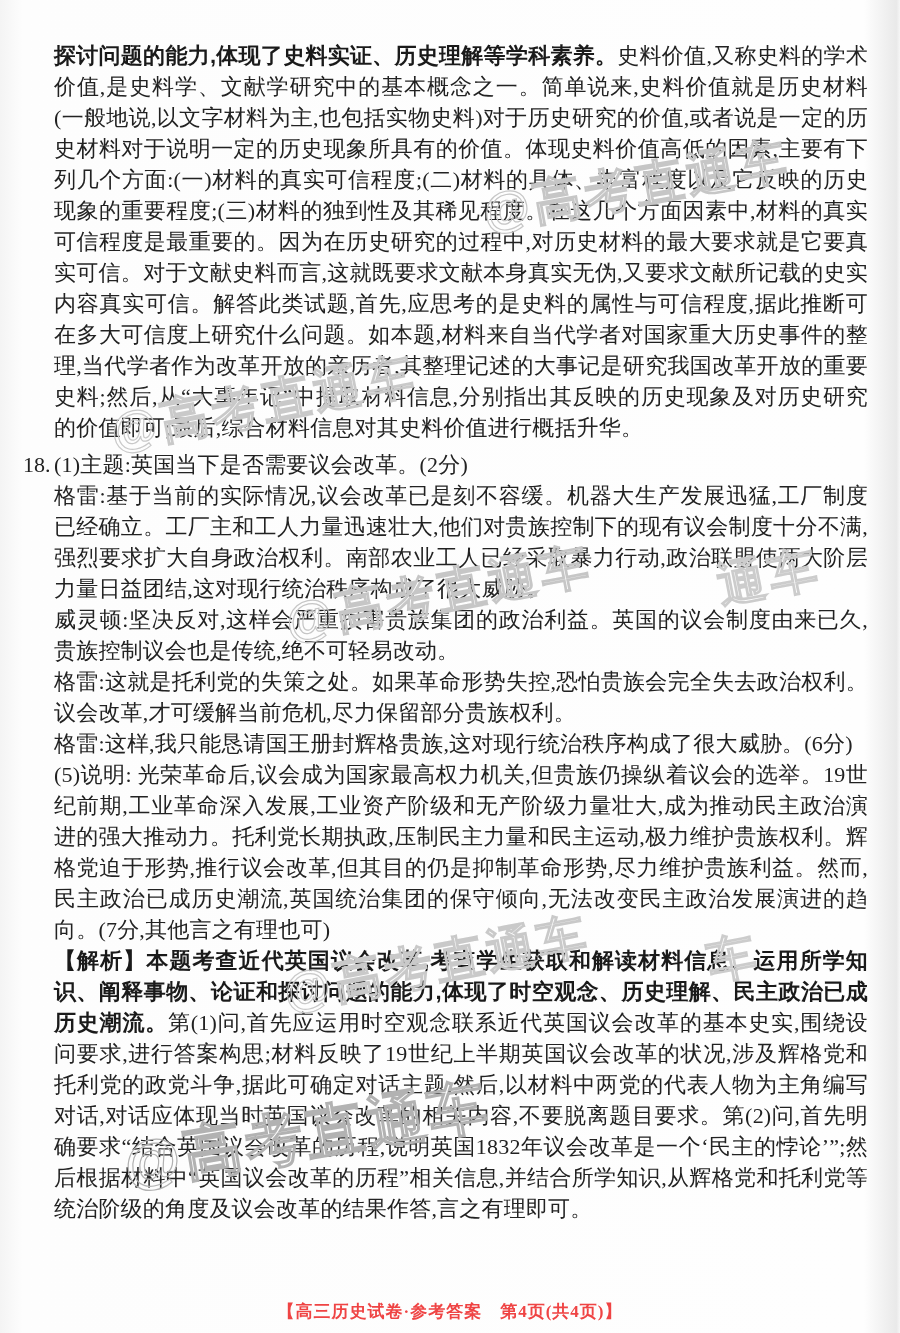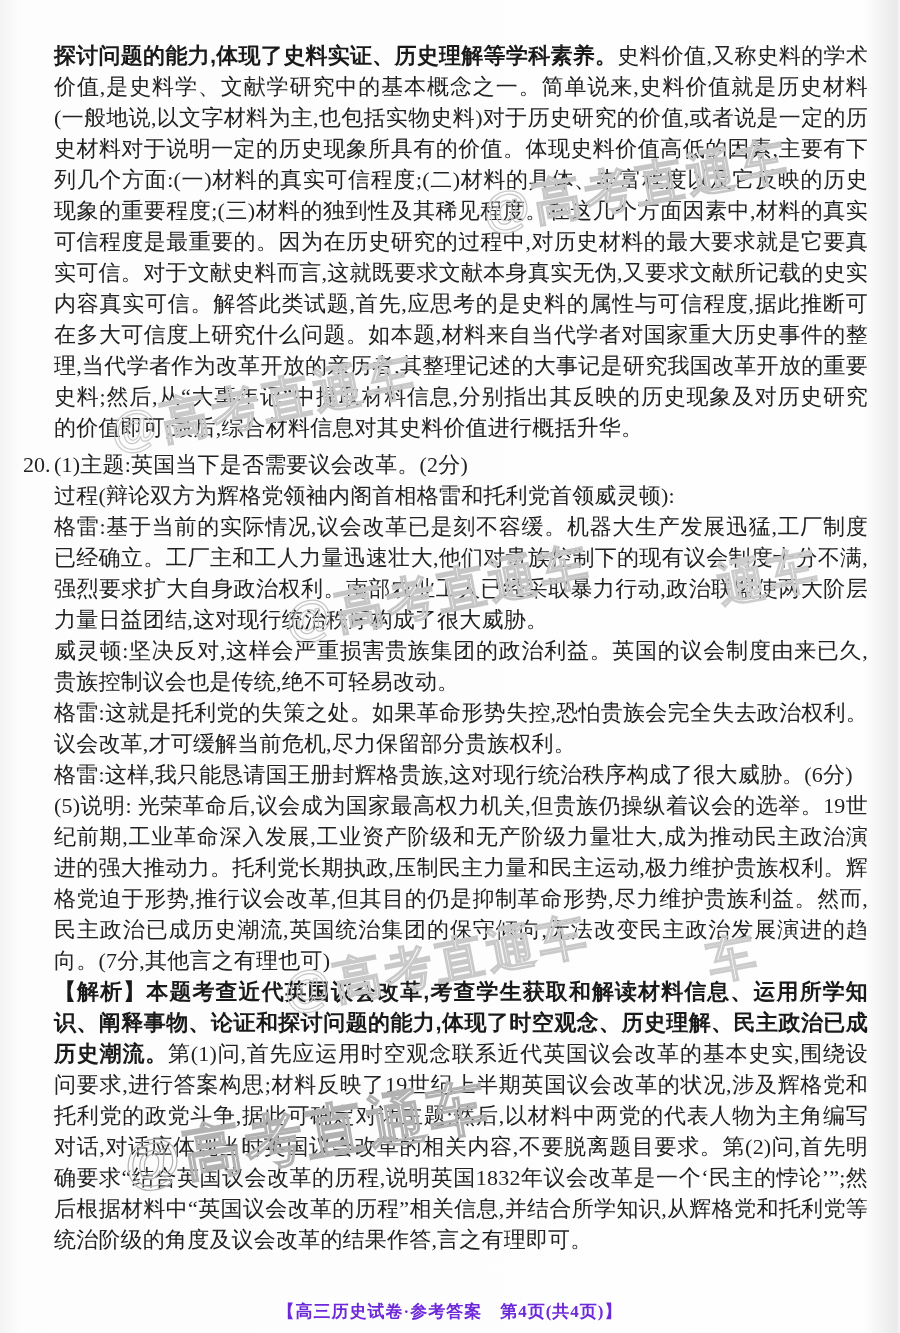--- a/index.html
+++ b/index.html
@@ -36,21 +36,21 @@
     left: -31px; top: 0;
     letter-spacing: 0;
   }
   .footer {
     position: absolute;
     left: 0; right: 0;
     top: 1300px;
     text-align: center;
     font-size: 17px;
     font-weight: 700;
-    color: #6d28d9;
+    color: #ef4444;
     letter-spacing: 1px;
     font-family: "Liberation Serif", "DejaVu Serif", serif;
   }
   .watermark {
     position: absolute;
     color: transparent;
     -webkit-text-stroke: 1.2px #c2c2c2;
     font-family: "Liberation Sans", "DejaVu Sans", sans-serif;
     font-weight: 700;
     letter-spacing: 4px;
@@ -71,23 +71,22 @@
 <div class="watermark" style="left: 712px; top: 556px; font-size: 48px; transform: rotate(-11deg); -webkit-text-stroke: 1.2px rgb(204, 204, 204);">通车</div>
 <div class="watermark" style="left: 278px; top: 962px; font-size: 48px; transform: rotate(-11deg); -webkit-text-stroke: 1.2px rgb(201, 201, 201);">@高考直通车</div>
 <div class="watermark" style="left: 702px; top: 932px; font-size: 48px; transform: rotate(-11deg); -webkit-text-stroke: 1.2px rgb(204, 204, 204);">车</div>
 <div class="watermark" style="left: 118px; top: 1128px; font-size: 58px; transform: rotate(-9.5deg); -webkit-text-stroke: 1.2px rgb(178, 178, 178);">@高考直通车</div>
 
 <div class="content">
 
   <p><span class="hei">探讨问题的能力,体现了史料实证、历史理解等学科素养。</span><span>史料价值,又称史料的学术价值,是史料学、文献学研究中的基本概念之一。简单说来,史料价值就是历史材料(一般地说,以文字材料为主,也包括实物史料)对于历史研究的价值,或者说是一定的历史材料对于说明一定的历史现象所具有的价值。体现史料价值高低的因素,主要有下列几个方面:(一)材料的真实可信程度;(二)材料的具体、丰富程度以及它反映的历史现象的重要程度;(三)材料的独到性及其稀见程度。在这几个方面因素中,材料的真实可信程度是最重要的。因为在历史研究的过程中,对历史材料的最大要求就是它要真实可信。对于文献史料而言,这就既要求文献本身真实无伪,又要求文献所记载的史实内容真实可信。解答此类试题,首先,应思考的是史料的属性与可信程度,据此推断可在多大可信度上研究什么问题。如本题,材料来自当代学者对国家重大历史事件的整理,当代学者作为改革开放的亲历者,其整理记述的大事记是研究我国改革开放的重要史料;然后,从“大事年记”中提取材料信息,分别指出其反映的历史现象及对历史研究的价值即可;最后,综合材料信息对其史料价值进行概括升华。</span></p>
 
   <div class="q19">
-    <span class="qnum">20.</span>
+    <span class="qnum">18.</span>
     <p>(1)主题:英国当下是否需要议会改革。(2分)</p>
-    <p>过程(辩论双方为辉格党领袖内阁首相格雷和托利党首领威灵顿):</p>
     <p>格雷:基于当前的实际情况,议会改革已是刻不容缓。机器大生产发展迅猛,工厂制度已经确立。工厂主和工人力量迅速壮大,他们对贵族控制下的现有议会制度十分不满,强烈要求扩大自身政治权利。南部农业工人已经采取暴力行动,政治联盟使两大阶层力量日益团结,这对现行统治秩序构成了很大威胁。</p>
     <p>威灵顿:坚决反对,这样会严重损害贵族集团的政治利益。英国的议会制度由来已久,贵族控制议会也是传统,绝不可轻易改动。</p>
     <p>格雷:这就是托利党的失策之处。如果革命形势失控,恐怕贵族会完全失去政治权利。议会改革,才可缓解当前危机,尽力保留部分贵族权利。</p>
     <p>格雷:这样,我只能恳请国王册封辉格贵族,这对现行统治秩序构成了很大威胁。(6分)</p>
     <p>(5)说明: 光荣革命后,议会成为国家最高权力机关,但贵族仍操纵着议会的选举。19世纪前期,工业革命深入发展,工业资产阶级和无产阶级力量壮大,成为推动民主政治演进的强大推动力。托利党长期执政,压制民主力量和民主运动,极力维护贵族权利。辉格党迫于形势,推行议会改革,但其目的仍是抑制革命形势,尽力维护贵族利益。然而,民主政治已成历史潮流,英国统治集团的保守倾向,无法改变民主政治发展演进的趋向。(7分,其他言之有理也可)</p>
     <p><span class="hei">【解析】本题考查近代英国议会改革,考查学生获取和解读材料信息、运用所学知识、阐释事物、论证和探讨问题的能力,体现了时空观念、历史理解、民主政治已成历史潮流。</span><span>第(1)问,首先应运用时空观念联系近代英国议会改革的基本史实,围绕设问要求,进行答案构思;材料反映了19世纪上半期英国议会改革的状况,涉及辉格党和托利党的政党斗争,据此可确定对话主题;然后,以材料中两党的代表人物为主角编写对话,对话应体现当时英国议会改革的相关内容,不要脱离题目要求。第(2)问,首先明确要求“结合英国议会改革的历程,说明英国1832年议会改革是一个‘民主的悖论’”;然后根据材料中“英国议会改革的历程”相关信息,并结合所学知识,从辉格党和托利党等统治阶级的角度及议会改革的结果作答,言之有理即可。</span></p>
   </div>
 
 </div>
 

